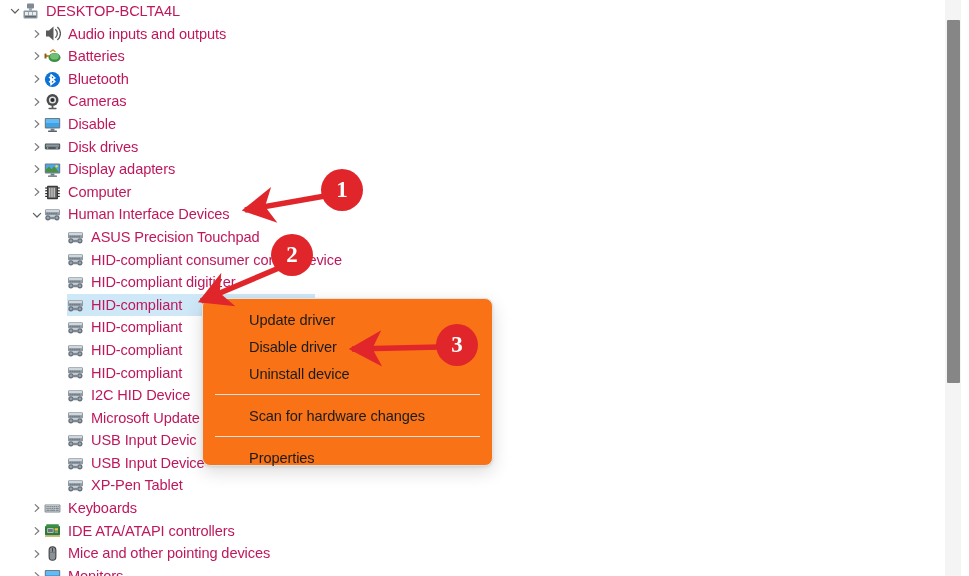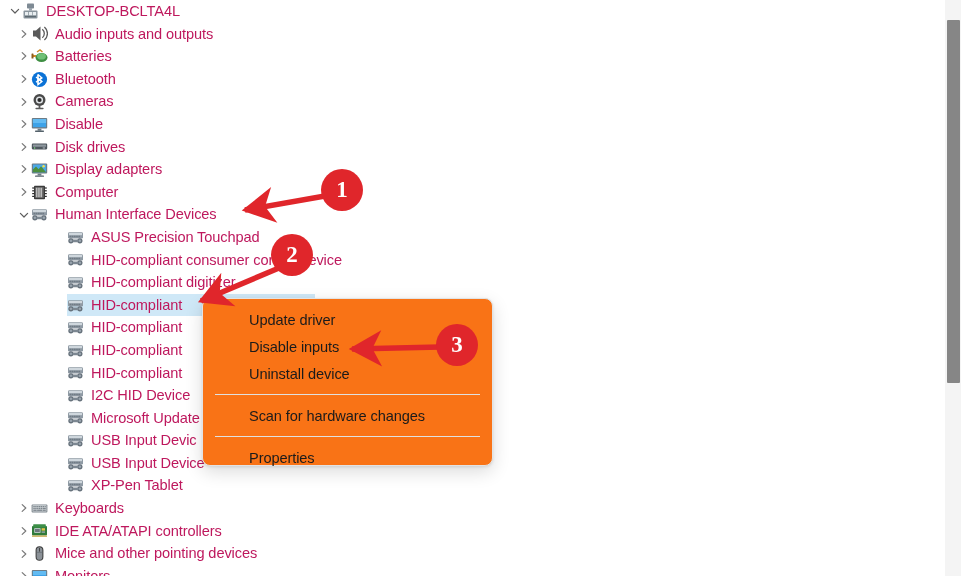--- a/index.html
+++ b/index.html
@@ -42,21 +42,21 @@
     position: relative;
   }
   .ico svg { display: block; }
   .lbl {
     font-size: 14.6px;
     color: #be185d;
     letter-spacing: -0.1px;
     line-height: 1;
   }
   .row.level0 { padding-left: 8px; }
-  .row.level1 { padding-left: 17px; }
+  .row.level1 { padding-left: 30px; }
   .row.level2 { padding-left: 67px; }
 
   .row.selected .hl {
     position: absolute;
     left: 67px; top: 0;
     width: 248px; height: 22.6px;
     background: #cfe8f7;
     z-index: 0;
   }
   .row.selected .ico, .row.selected .lbl { position: relative; z-index: 1; }
@@ -673,21 +673,21 @@
       </div>
     </div>
 
   <div id="scrollbar">
     <div id="sb-track"></div>
     <div id="sb-thumb" style="top: 20px; height: 363px;"></div>
   </div>
 
   <div id="ctxmenu">
       <div class="mi">Update driver</div>
-      <div class="mi">Disable inputs</div>
+      <div class="mi">Disable driver</div>
       <div class="mi">Uninstall device</div>
       <div class="msep"></div>
       <div class="mi">Scan for hardware changes</div>
       <div class="msep"></div>
       <div class="mi bold">Properties</div>
     </div>
 
   <div id="annotations">
     <svg id="arrows" width="969" height="576">
       <defs>

